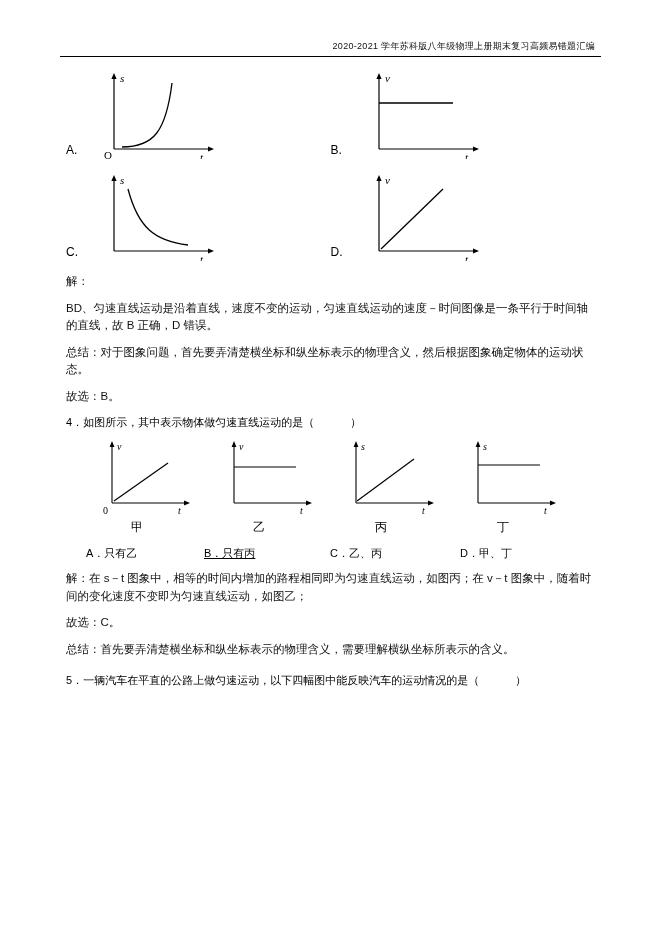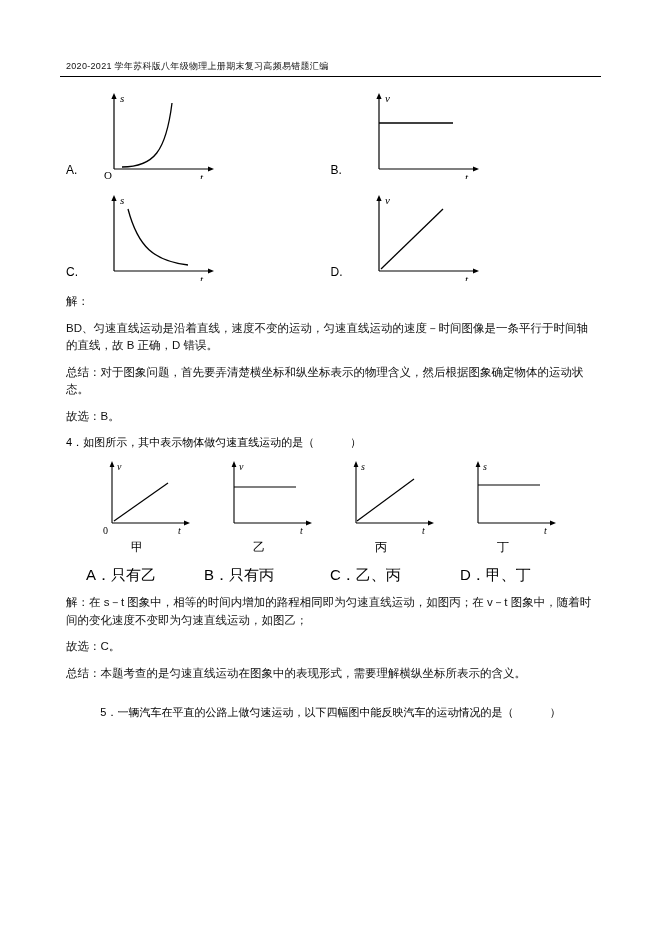--- a/index.html
+++ b/index.html
@@ -16,24 +16,24 @@
     overflow: hidden;
   }
   .page {
     position: relative;
     width: 661px;
     height: 935px;
     box-sizing: border-box;
     padding: 0 66px;
   }
   .header {
-    text-align: left;
+    text-align: right;
     font-size: 9px;
     letter-spacing: 0.3px;
-    padding-top: 60px;
+    padding-top: 40px;
     padding-bottom: 3px;
     font-family: "Liberation Sans", sans-serif;
     color: #111;
   }
   .header-rule {
     border-bottom: 1px solid #000;
     margin: 0 -6px 0 -6px;
   }
   p.para {
     margin: 0 0 9px 0;
@@ -81,28 +81,28 @@
     text-align: center;
   }
   .q4-caption {
     font-size: 12px;
     font-family: "Liberation Sans", sans-serif;
     margin-top: -2px;
     padding-right: 24px;
   }
   .q4-choices {
     display: flex;
-    font-size: 15px;
+    font-size: 11px;
     font-family: "Liberation Sans", sans-serif;
     margin: 10px 0 9px 0;
     padding-left: 20px;
   }
   .q4-choices span { display: inline-block; }
   .c1 { width: 118px; }
-  .c2 { width: 126px; }
+  .c2 { width: 126px; text-decoration: underline; }
   .c3 { width: 130px; }
   .c4 { width: 100px; }
 
   .q-line {
     font-size: 11px;
     font-family: "Liberation Sans", sans-serif;
     margin: 0 0 2px 0;
     line-height: 17px;
   }
   .qnum { }
@@ -251,19 +251,19 @@
 
   <div class="q4-choices">
     <span class="c1">A．只有乙</span>
     <span class="c2">B．只有丙</span>
     <span class="c3">C．乙、丙</span>
     <span class="c4">D．甲、丁</span>
   </div>
 
   <p class="para">解：在 s－t 图象中，相等的时间内增加的路程相同即为匀速直线运动，如图丙；在 v－t 图象中，随着时间的变化速度不变即为匀速直线运动，如图乙；</p>
   <p class="para">故选：C。</p>
-  <p class="para">总结：本题考查的是匀速直线运动在图象中的表现形式，需要理解横纵坐标所表示的含义。</p>
-
-  <p class="q-line" style="margin-top:22px;text-align:center;">
+  <p class="para">总结：首先要弄清楚横坐标和纵坐标表示的物理含义，需要理解横纵坐标所表示的含义。</p>
+
+  <p class="q-line" style="margin-top:14px;">
     <span class="qnum">5．</span><span>一辆汽车在平直的公路上做匀速运动，以下四幅图中能反映汽车的运动情况的是（</span><span class="blank-paren">&nbsp;&nbsp;&nbsp;&nbsp;</span><span>）</span>
   </p>
 
 </div>
 
 </body></html>

